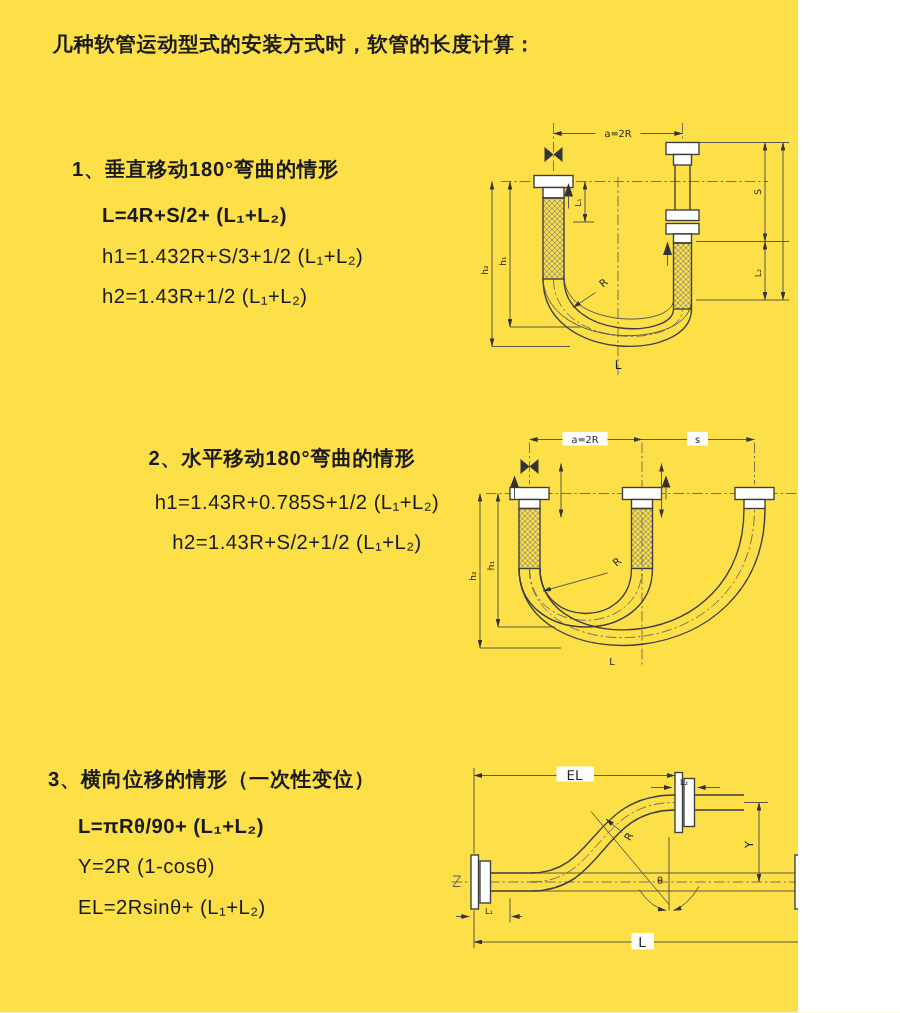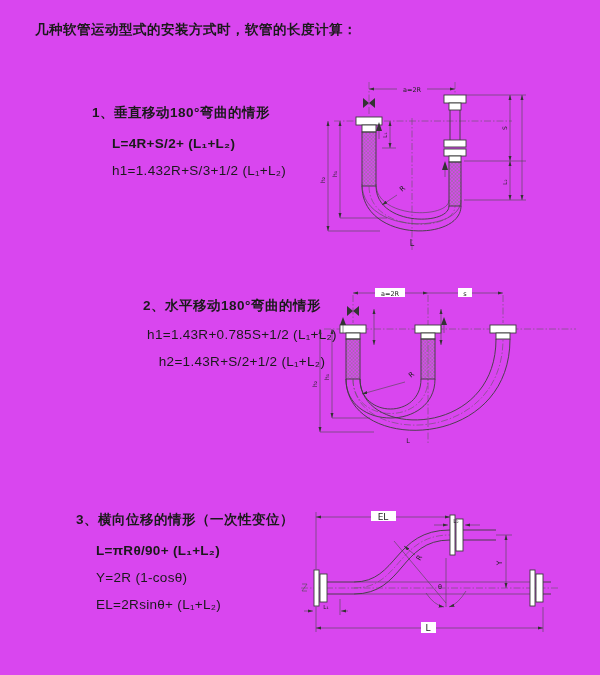--- a/index.html
+++ b/index.html
@@ -1,19 +1,19 @@
 <!DOCTYPE html>
 <html><head>
 <meta charset="utf-8">
 <style>
   html,body{margin:0;padding:0;background:#ffffff;}
-  .page{position:relative;width:600px;height:675px;background:#d946ef;overflow:hidden;
+  .page{position:relative;width:532px;height:675px;background:#fde047;overflow:hidden;
         font-family:"Liberation Sans","DejaVu Sans",sans-serif;color:#1a1a1a;}
   .title{position:absolute;left:35px;top:21px;font-size:13.5px;font-weight:bold;letter-spacing:.5px;}
-  .section{position:absolute;width:280px;margin-left:44px;}
+  .section{position:absolute;width:280px;}
   .sec-heading{font-size:13.5px;font-weight:bold;letter-spacing:.5px;}
   .formula{font-size:13.5px;margin:12px 0 0 20px;letter-spacing:.3px;white-space:nowrap;}
   .formula.first{margin-top:14px;font-weight:bold;}
   #sec1{left:48px;top:104px;}
   #sec2{left:48px;top:297px;text-align:center;}
   #sec3{left:32px;top:511px;}
   .dwg{position:absolute;}
   #dwg1{left:312px;top:76px;}
   #dwg2{left:308px;top:281px;}
   #dwg3{left:298px;top:503px;}
@@ -29,20 +29,21 @@
 <body>
 
 <div class="page">
 
   <div class="title">几种软管运动型式的安装方式时，软管的长度计算：</div>
 
   <div class="section" id="sec1">
     <div class="sec-heading">1、垂直移动180°弯曲的情形</div>
     <div class="formula first">L=4R+S/2+ (L₁+L₂)</div>
     <div class="formula">h1=1.432R+S/3+1/2 (L₁+L₂)</div>
+    <div class="formula">h2=1.43R+1/2 (L₁+L₂)</div>
   </div>
 
   <div class="section" id="sec2">
     <div class="sec-heading">2、水平移动180°弯曲的情形</div>
     <div class="formula">h1=1.43R+0.785S+1/2 (L₁+L₂)</div>
     <div class="formula">h2=1.43R+S/2+1/2 (L₁+L₂)</div>
   </div>
 
   <div class="section" id="sec3">
     <div class="sec-heading">3、横向位移的情形（一次性变位）</div>

